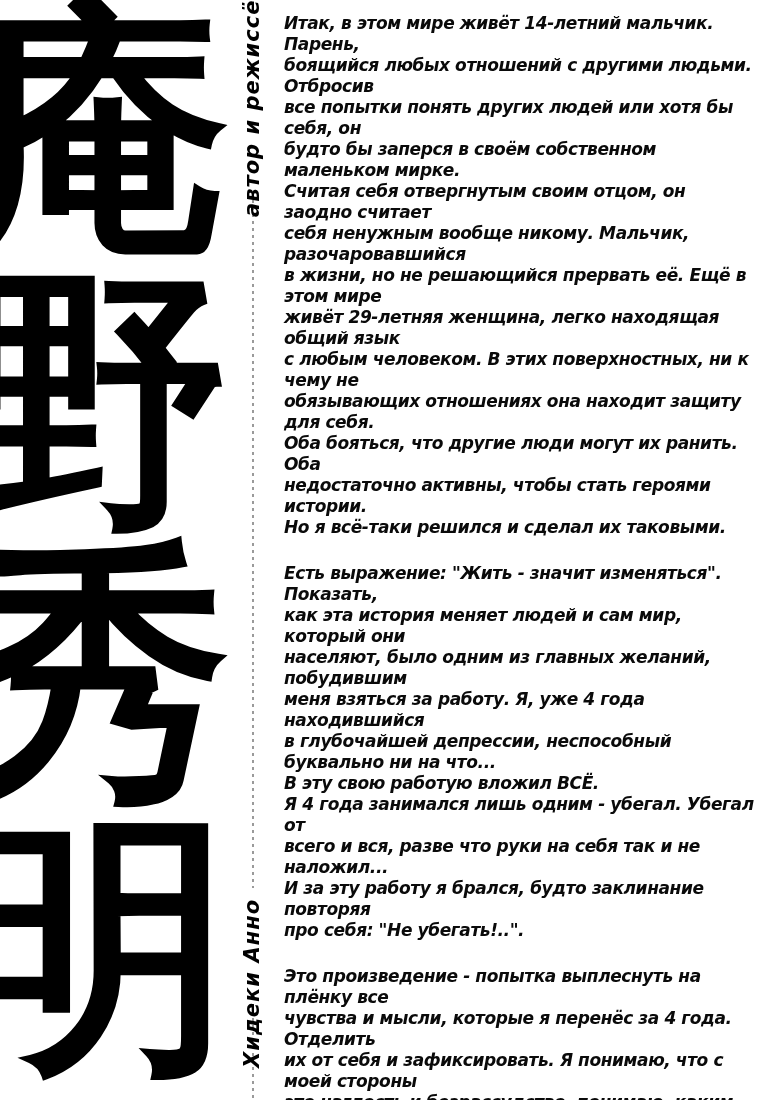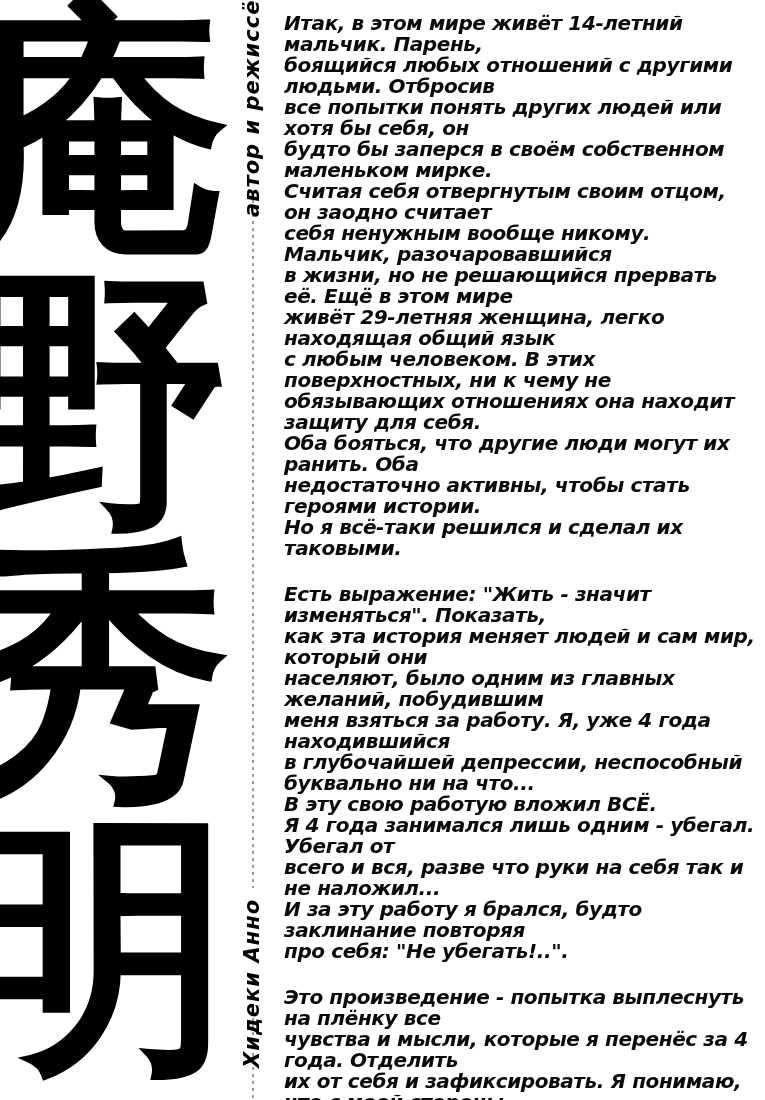--- a/index.html
+++ b/index.html
@@ -67,21 +67,21 @@
     position: absolute;
     left: 284px; top: 13px;
     width: 472px;
     font-family: "DejaVu Sans", sans-serif;
     font-style: italic;
     font-weight: 700;
     color: #0a0a0a;
   }
   .para {
     white-space: pre-line;
-    font-size: 20px;
+    font-size: 17px;
     line-height: 21px;
     letter-spacing: -0.4px;
     font-style: italic;
   }
   .para + .para { margin-top: 25px; }
 </style>
 </head>
 <body>
 
 <div class="page">

